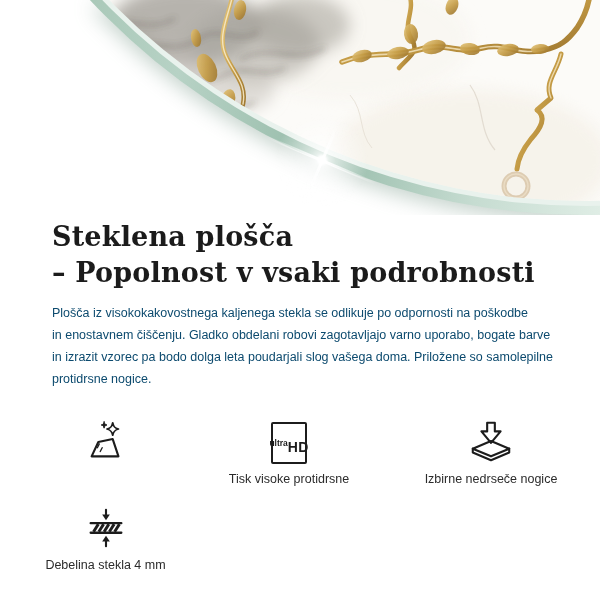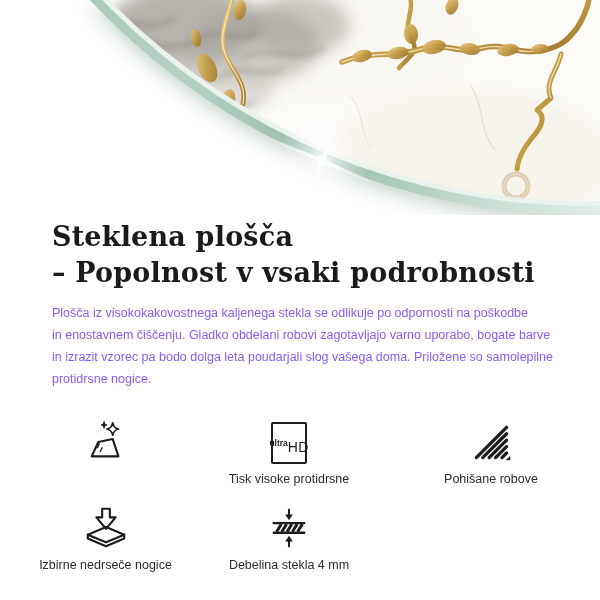--- a/index.html
+++ b/index.html
@@ -26,33 +26,33 @@
   .sparkle .beam-v{position:absolute;top:22px;bottom:22px;left:58.5px;width:3px;
     background:linear-gradient(to bottom,transparent,#fff 50%,transparent);}
   .sparkle .core{position:absolute;left:55px;top:55px;width:10px;height:10px;border-radius:50%;
     background:#fff;filter:blur(1px);}
 
   
   .content{padding:0 10px 0 52px;}
   .page-title{font-family:"DejaVu Serif","Liberation Serif",serif;font-weight:700;
     font-size:27px;line-height:36px;color:#1b1b1b;letter-spacing:.2px;margin:4px 0 0 0;
     white-space:pre-line;}
-  .page-desc{margin:11px 0 0 0;font-size:12.5px;line-height:22px;color:#8b5cf6;
+  .page-desc{margin:11px 0 0 0;font-size:12.5px;line-height:22px;color:#0c4a6e;
     white-space:pre-line;max-width:540px;}
 
   
   .features{margin:26px 0 0 18px;display:grid;grid-template-columns:175px 192px 212px;row-gap:16px;}
   .feature{display:flex;flex-direction:column;align-items:center;}
   .icon-box{height:48px;display:flex;align-items:flex-end;justify-content:center;}
   .feature-label{margin-top:8px;font-size:12.5px;color:#2b2b2b;white-space:nowrap;}
   .ficon{stroke:#1c1c1c;fill:none;stroke-width:2.2;stroke-linejoin:round;stroke-linecap:round;}
   .hd-box{width:32px;height:38px;border:2.5px solid #1c1c1c;border-radius:2px;
     display:flex;flex-direction:row;align-items:center;justify-content:center;color:#1c1c1c;}
   .hd-box .hd-top{font-size:8.5px;font-weight:600;line-height:9px;}
-  .hd-box .hd-bottom{font-size:14px;font-weight:400;line-height:15px;letter-spacing:.3px;margin-top:8px;}
+  .hd-box .hd-bottom{font-size:14px;font-weight:700;line-height:15px;letter-spacing:.3px;margin-top:8px;}
 </style>
 </head>
 <body>
 
 <div class="page">
 
   <div class="hero">
     <div class="edge-shadow-wrap">
       <div class="edge-outer"></div>
     </div>
@@ -160,33 +160,20 @@
     <div class="feature">
       <div class="icon-box">
         <div class="hd-box">
           <span class="hd-top">ultra</span>
           <span class="hd-bottom">HD</span>
         </div>
       </div>
       <div class="feature-label">Tisk visoke protidrsne</div>
     </div>
 
-    <div class="feature">
-      <div class="icon-box">
-        <svg class="ficon" width="44" height="44" viewBox="0 0 48 48" stroke-linecap="butt">
-          <path d="M8,41 L41,8" stroke-width="3.6"></path>
-          <path d="M15,41 L41,15" stroke-width="3.6"></path>
-          <path d="M22,41 L41,22" stroke-width="3.6"></path>
-          <path d="M29,41 L41,29" stroke-width="3.6"></path>
-          <path d="M36,41 L41,36" stroke-width="3.6"></path>
-          <path d="M40,44 L45,44 L45,39 Z" fill="#1c1c1c" stroke="none"></path>
-        </svg>
-      </div>
-      <div class="feature-label">Pohišane robove</div>
-    </div>
 
 
     <div class="feature">
       <div class="icon-box">
         <svg class="ficon" width="46" height="46" viewBox="0 0 48 48">
           <path d="M20,5 L28,5 L28,14 L34,14 L24,26 L14,14 L20,14 Z"></path>
           <path d="M5,32 L24,24 L43,32 L24,40 Z"></path>
           <path d="M5,32 L5,36 L24,44 L43,36 L43,32"></path>
         </svg>
       </div>

